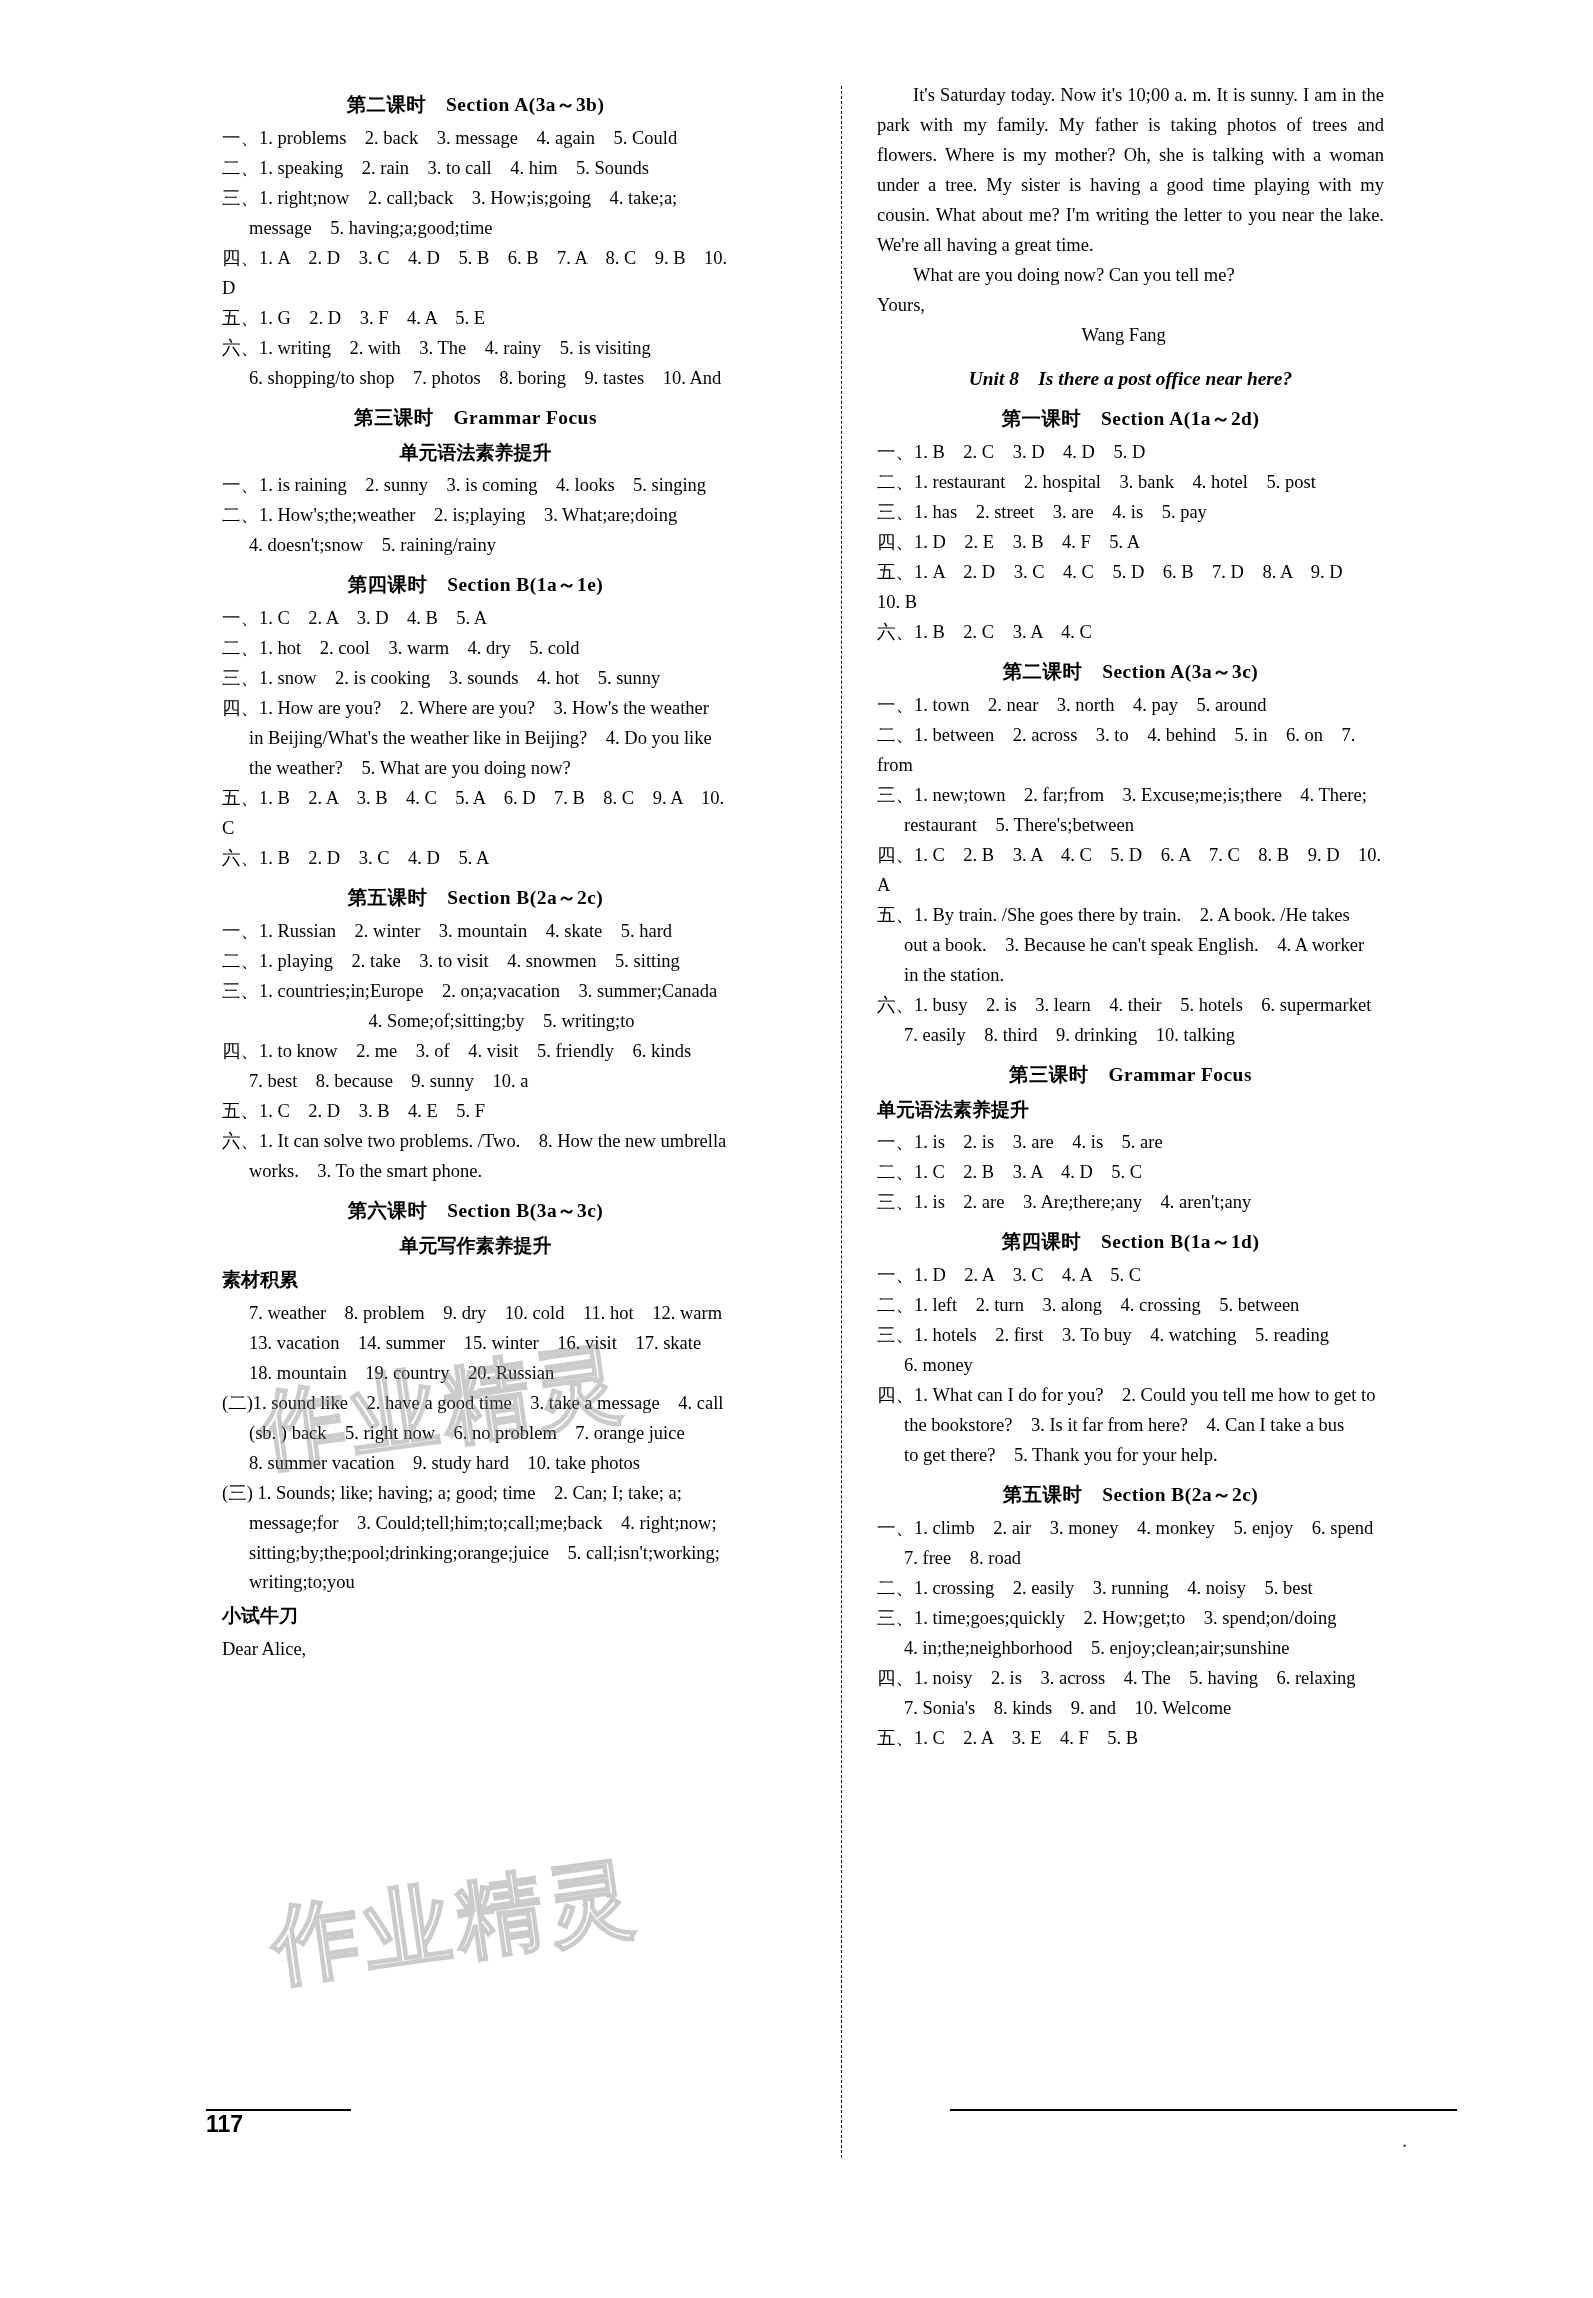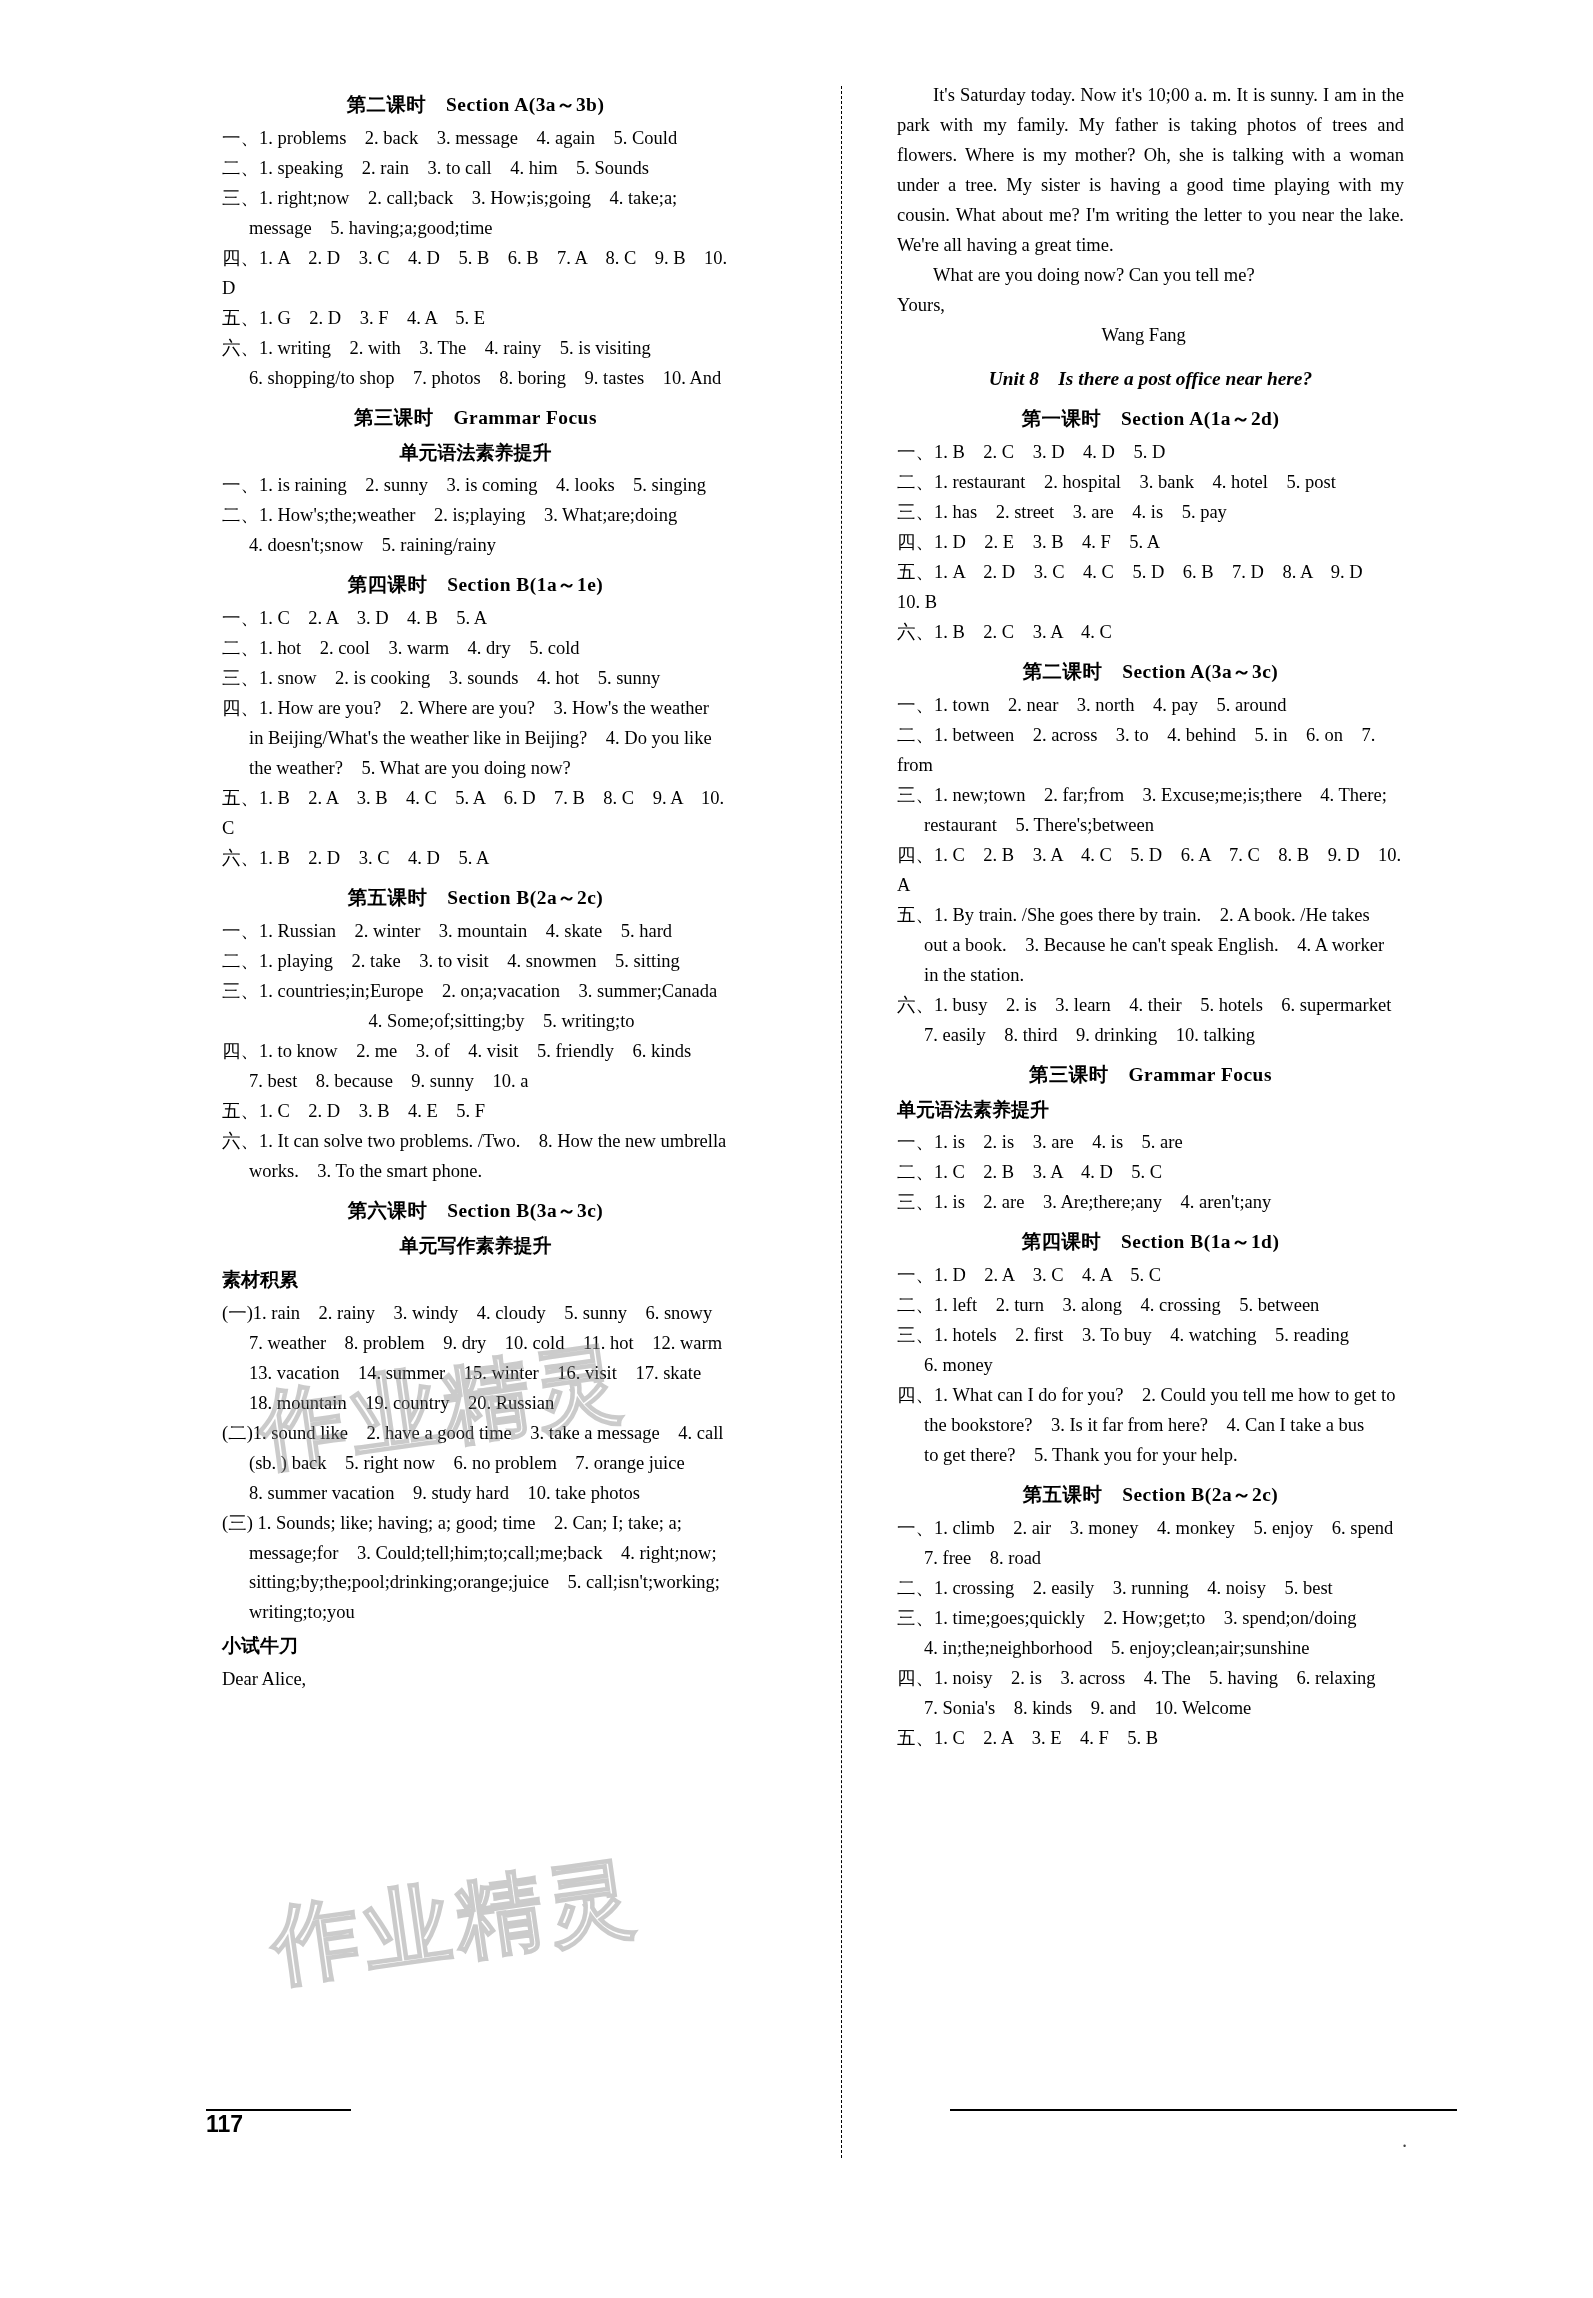--- a/index.html
+++ b/index.html
@@ -16,21 +16,21 @@
     left:0;top:0;width:1593px;height:2209px;
   }
   .col{
     position:absolute;
     top:81px;
     width:507px;
     font-size:18.5px;
     line-height:1.62;
   }
   .col-left{left:222px;}
-  .col-right{left:877px;margin-left:20px;}
+  .col-right{left:877px;}
   .divider{
     position:absolute;
     left:841px;top:86px;
     width:0;height:2072px;
     border-left:1.8px dashed #000;
   }
   .hd{
     text-align:center;
     font-weight:bold;
     font-size:19.4px;
@@ -165,21 +165,20 @@
       <div class="ln">三、1. countries;in;Europe　2. on;a;vacation　3. summer;Canada</div>
       <div class="ln ind2">4. Some;of;sitting;by　5. writing;to</div>
       <div class="ln">四、1. to know　2. me　3. of　4. visit　5. friendly　6. kinds</div>
       <div class="ln ind">7. best　8. because　9. sunny　10. a</div>
       <div class="ln">五、1. C　2. D　3. B　4. E　5. F</div>
       <div class="ln">六、1. It can solve two problems. /Two.　8. How the new umbrella</div>
       <div class="ln ind">works.　3. To the smart phone.</div>
       <div class="hd">第六课时　Section B(3a～3c)</div>
       <div class="sub cn">单元写作素养提升</div>
       <div class="subl cn">素材积累</div>
-      <div class="ln">(一)1. rain　2. rainy　3. windy　4. cloudy　5. sunny　6. snowy</div>
       <div class="ln ind">7. weather　8. problem　9. dry　10. cold　11. hot　12. warm</div>
       <div class="ln ind">13. vacation　14. summer　15. winter　16. visit　17. skate</div>
       <div class="ln ind">18. mountain　19. country　20. Russian</div>
       <div class="ln">(二)1. sound like　2. have a good time　3. take a message　4. call</div>
       <div class="ln ind">(sb. ) back　5. right now　6. no problem　7. orange juice</div>
       <div class="ln ind">8. summer vacation　9. study hard　10. take photos</div>
       <div class="ln">(三) 1. Sounds; like; having; a; good; time　2. Can; I; take; a;</div>
       <div class="ln ind">message;for　3. Could;tell;him;to;call;me;back　4. right;now;</div>
       <div class="ln ind">sitting;by;the;pool;drinking;orange;juice　5. call;isn't;working;</div>
       <div class="ln ind">writing;to;you</div>

